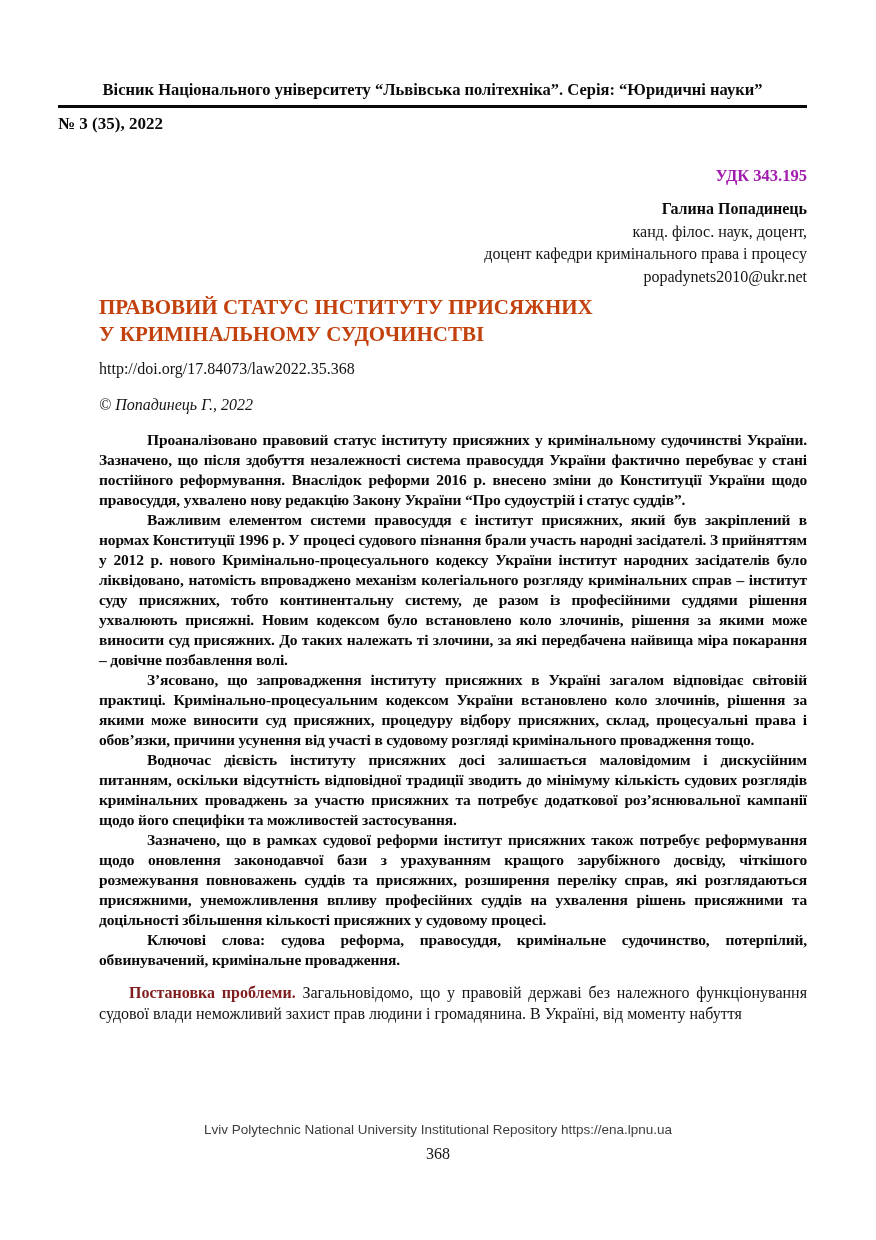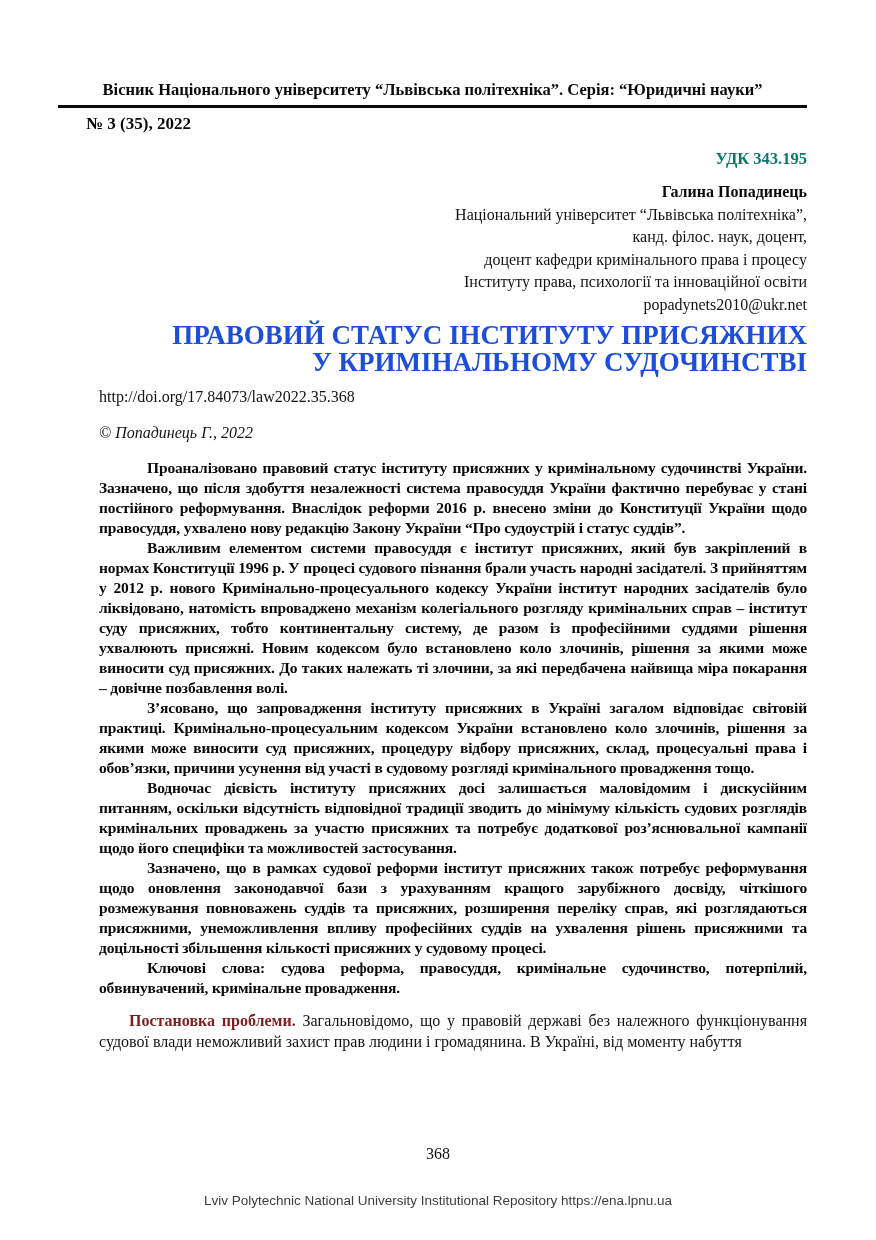--- a/index.html
+++ b/index.html
@@ -21,44 +21,43 @@
     white-space: nowrap;
     padding-bottom: 5px;
     border-bottom: 3px solid #0a0a0a;
     color: #0a0a0a;
   }
   .issue {
     margin-top: 6px;
     font-weight: bold;
     font-size: 17px;
     color: #0a0a0a;
-    margin-left: 28px;
   }
   .text-block { margin-left: 41px; } 
   .udc {
-    margin-top: 15px;
+    margin-top: 32px;
     text-align: right;
     font-weight: bold;
     font-size: 16.5px;
-    color: #0f766e;
+    color: #a21caf;
   }
   .author {
     margin-top: 12px;
     text-align: right;
     font-size: 16px;
     line-height: 22.5px;
   }
   .author .name { font-weight: bold; color: #0a0a0a; }
   .title {
     margin: 6px 0 0 0;
-    text-align: right;
+    text-align: left;
     font-weight: bold;
-    font-size: 27px;
+    font-size: 21px;
     line-height: 27px;
-    color: #1d4ed8;
+    color: #c2410c;
   }
   .doi { margin-top: 12px; font-size: 16px; }
   .copyright { margin-top: 18px; font-style: italic; font-size: 16px; }
   .abstract { margin-top: 16px; }
   .abstract p {
     margin: 0;
     font-weight: bold;
     font-size: 15.5px;
     line-height: 20px;
     letter-spacing: -0.15px;
@@ -77,45 +76,43 @@
   .pagenum {
     position: absolute;
     left: 0; right: 0;
     top: 1145px;
     text-align: center;
     font-size: 16px;
   }
   .repo {
     position: absolute;
     left: 0; right: 0;
-    top: 1193px;
+    top: 1122px;
     text-align: center;
     font-family: "Liberation Sans", "DejaVu Sans", sans-serif;
     font-size: 13.5px;
     color: #3d3d3d;
   }
 </style>
 </head>
 <body>
 
 <div class="page">
 
   <div class="running-head">Вісник Національного університету “Львівська політехніка”. Серія: “Юридичні науки”</div>
   <div class="issue">№ 3 (35), 2022</div>
 
   <div class="text-block">
 
     <div class="udc">УДК 343.195</div>
 
     <div class="author">
       <div class="name">Галина Попадинець</div>
-      <div>Національний університет “Львівська політехніка”,</div>
       <div>канд. філос. наук, доцент,</div>
       <div>доцент кафедри кримінального права і процесу</div>
-      <div>Інституту права, психології та інноваційної освіти</div>
       <div>popadynets2010@ukr.net</div>
     </div>
 
     <h1 class="title"><span>ПРАВОВИЙ СТАТУС ІНСТИТУТУ ПРИСЯЖНИХ</span><br><span>У КРИМІНАЛЬНОМУ СУДОЧИНСТВІ</span></h1>
 
     <div class="doi">http://doi.org/17.84073/law2022.35.368</div>
 
     <div class="copyright">© Попадинець Г., 2022</div>
 
     <div class="abstract">

